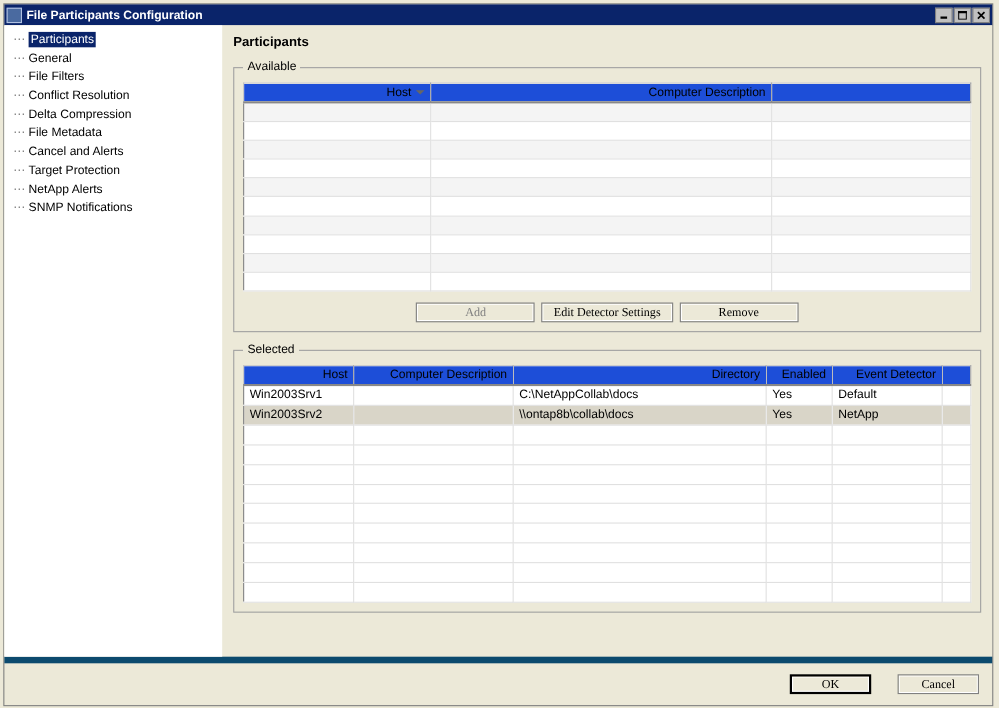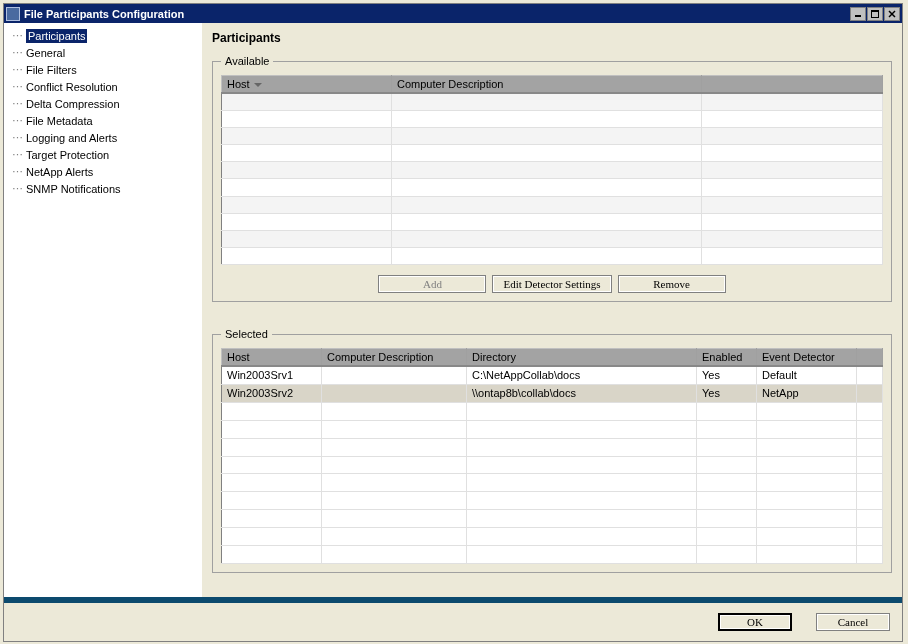--- a/index.html
+++ b/index.html
@@ -85,40 +85,40 @@
     height: 574px;
   }
   .page-title {
     font-weight: bold;
     font-size: 12px;
     margin-bottom: 10px;
     margin-top: 2px;
   }
   fieldset {
     border: 1px solid #a0a0a0;
-    margin: 0 0 26px 0;
+    margin: 0 0 10px 0;
     padding: 8px 8px 8px 8px;
   }
   legend {
     padding: 0 4px;
     font-size: 11px;
   }
   .grid {
     width: 100%;
     background: #fff;
     border: 1px solid #808080;
     border-collapse: collapse;
     table-layout: fixed;
   }
   .grid th {
-    background: #a3a3a3;
+    background: #1d4ed8;
     border: 1px solid #c0c0c0;
     border-right: 1px solid #a0a0a0;
     border-bottom: 1px solid #888;
-    text-align: left;
+    text-align: right;
     padding: 2px 5px;
     font-weight: normal;
     height: 16px;
     position: relative;
   }
   .grid th .sort-arrow {
     display: inline-block;
     margin-left: 4px;
     width: 0; height: 0;
     border-left: 4px solid transparent;
@@ -228,21 +228,21 @@
         <div class="tree-item">
           <span class="dash">⋯</span>
           <span class="lbl">Delta Compression</span>
         </div>
         <div class="tree-item">
           <span class="dash">⋯</span>
           <span class="lbl">File Metadata</span>
         </div>
         <div class="tree-item">
           <span class="dash">⋯</span>
-          <span class="lbl">Logging and Alerts</span>
+          <span class="lbl">Cancel and Alerts</span>
         </div>
         <div class="tree-item">
           <span class="dash">⋯</span>
           <span class="lbl">Target Protection</span>
         </div>
         <div class="tree-item">
           <span class="dash">⋯</span>
           <span class="lbl">NetApp Alerts</span>
         </div>
         <div class="tree-item">

